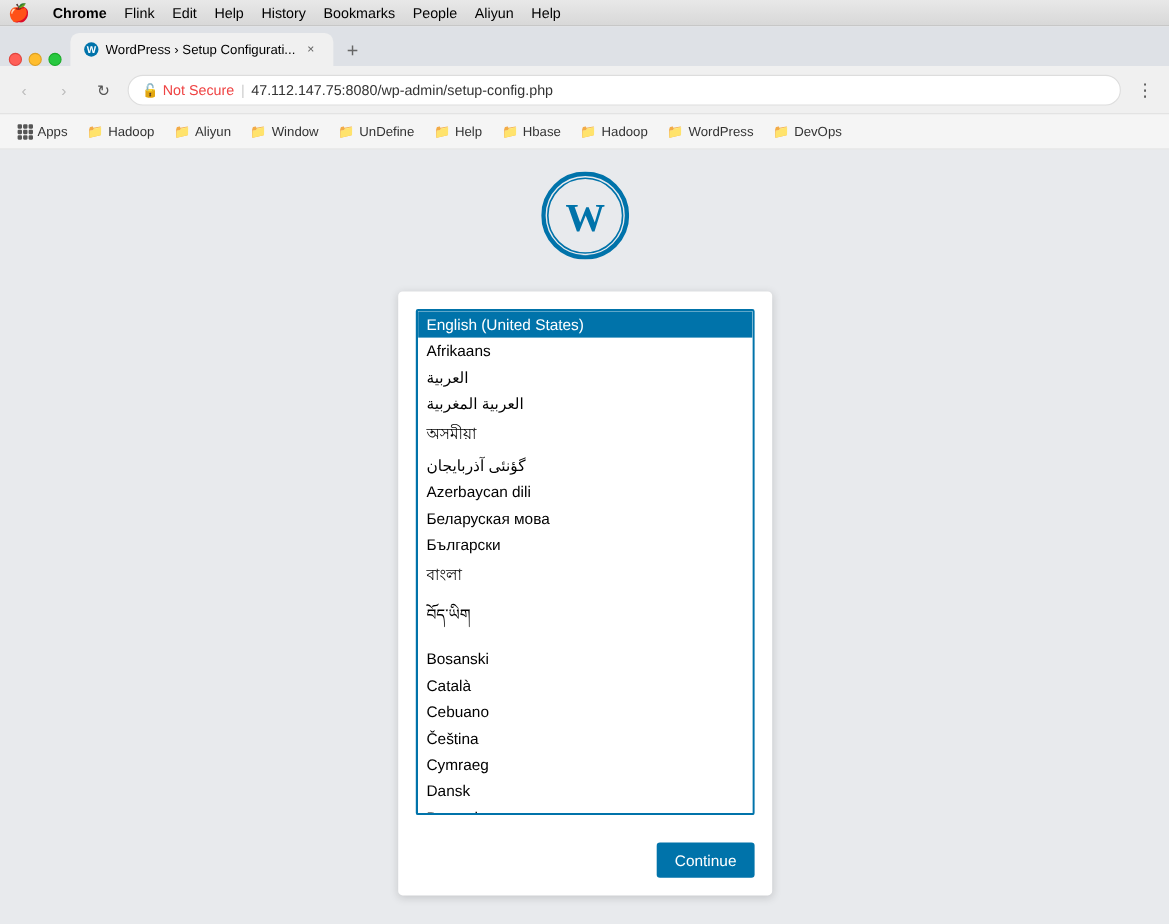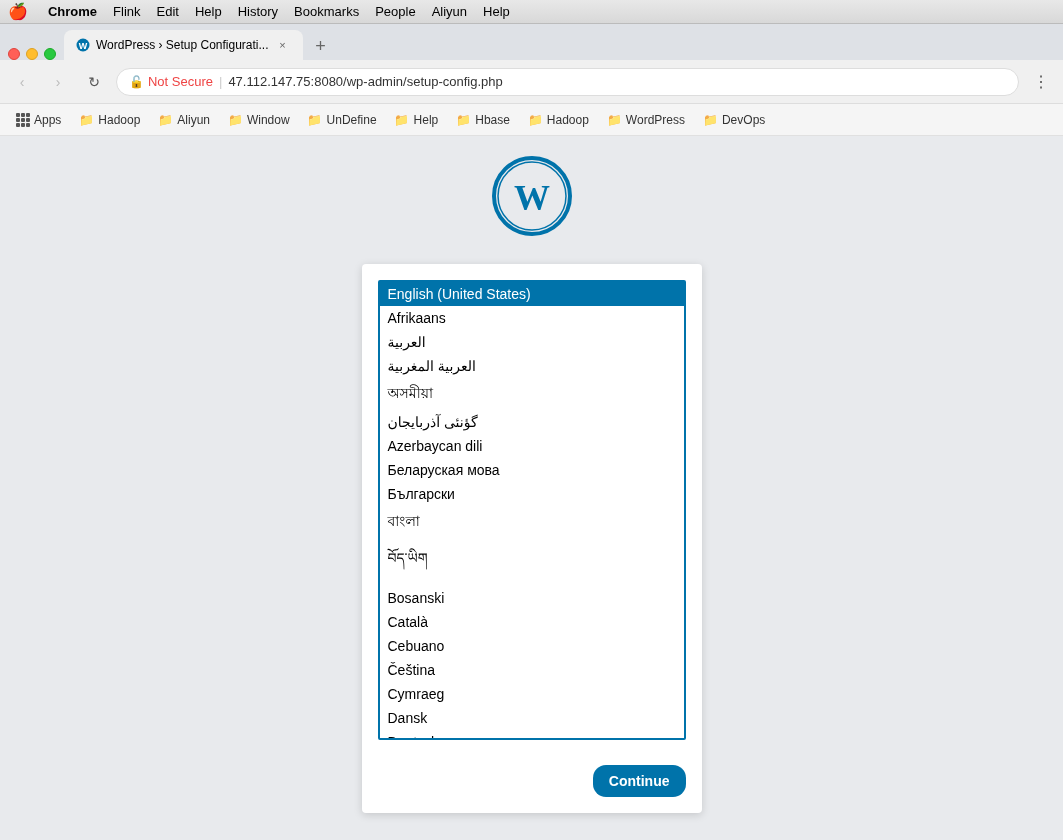--- a/index.html
+++ b/index.html
@@ -164,25 +164,25 @@
       background: #0073aa;
       color: white;
     }
 
     .continue-btn {
       margin-top: 12px;
       float: right;
       background: #0073aa;
       color: white;
       border: none;
-      border-radius: 13px;
+      border-radius: 3px;
       padding: 8px 16px;
       font-size: 14px;
       cursor: pointer;
-      font-weight: 700;
+      font-weight: 400;
       text-align: right;
     }
 
     
     .traffic-lights {
       display: flex; gap: 6px; align-items: center;
     }
     .tl { width: 12px; height: 12px; border-radius: 50%; cursor: pointer; }
     .tl-red { background: #ff5f57; border: 1px solid #e0443e; }
     .tl-yellow { background: #ffbd2e; border: 1px solid #dea123; }

